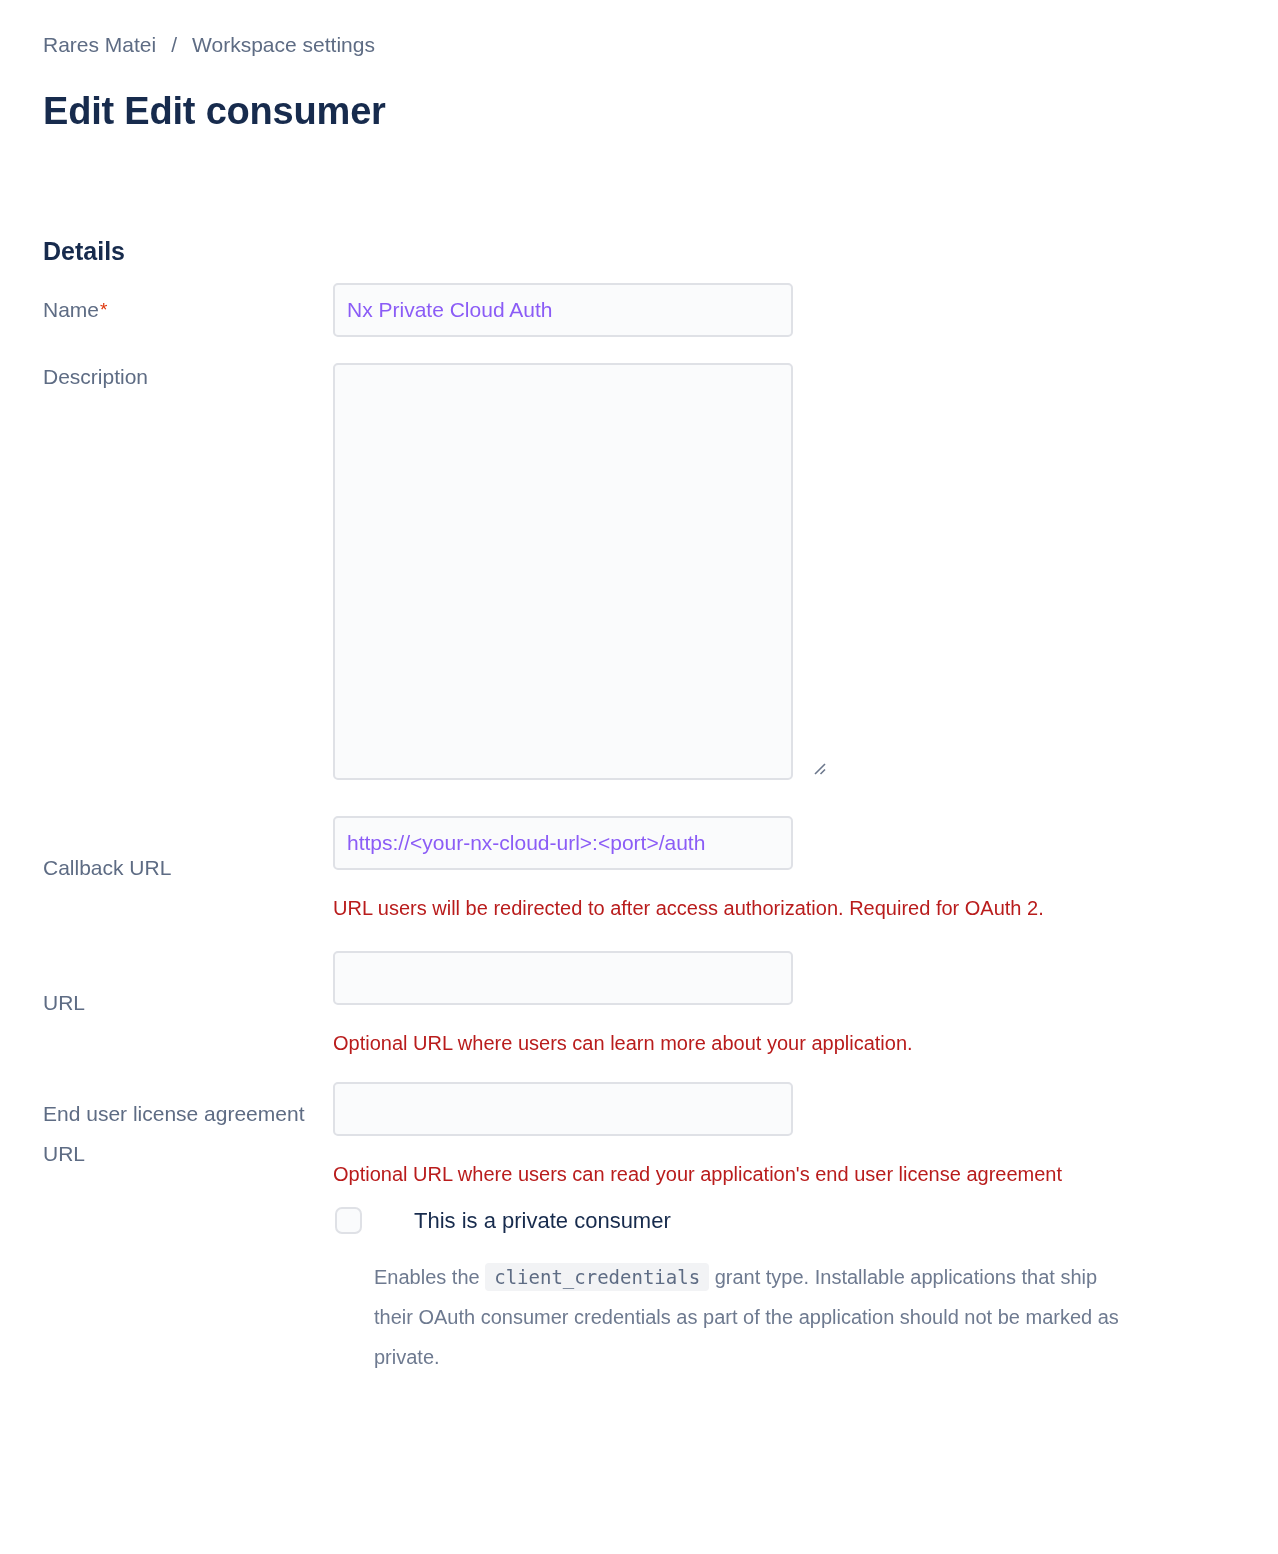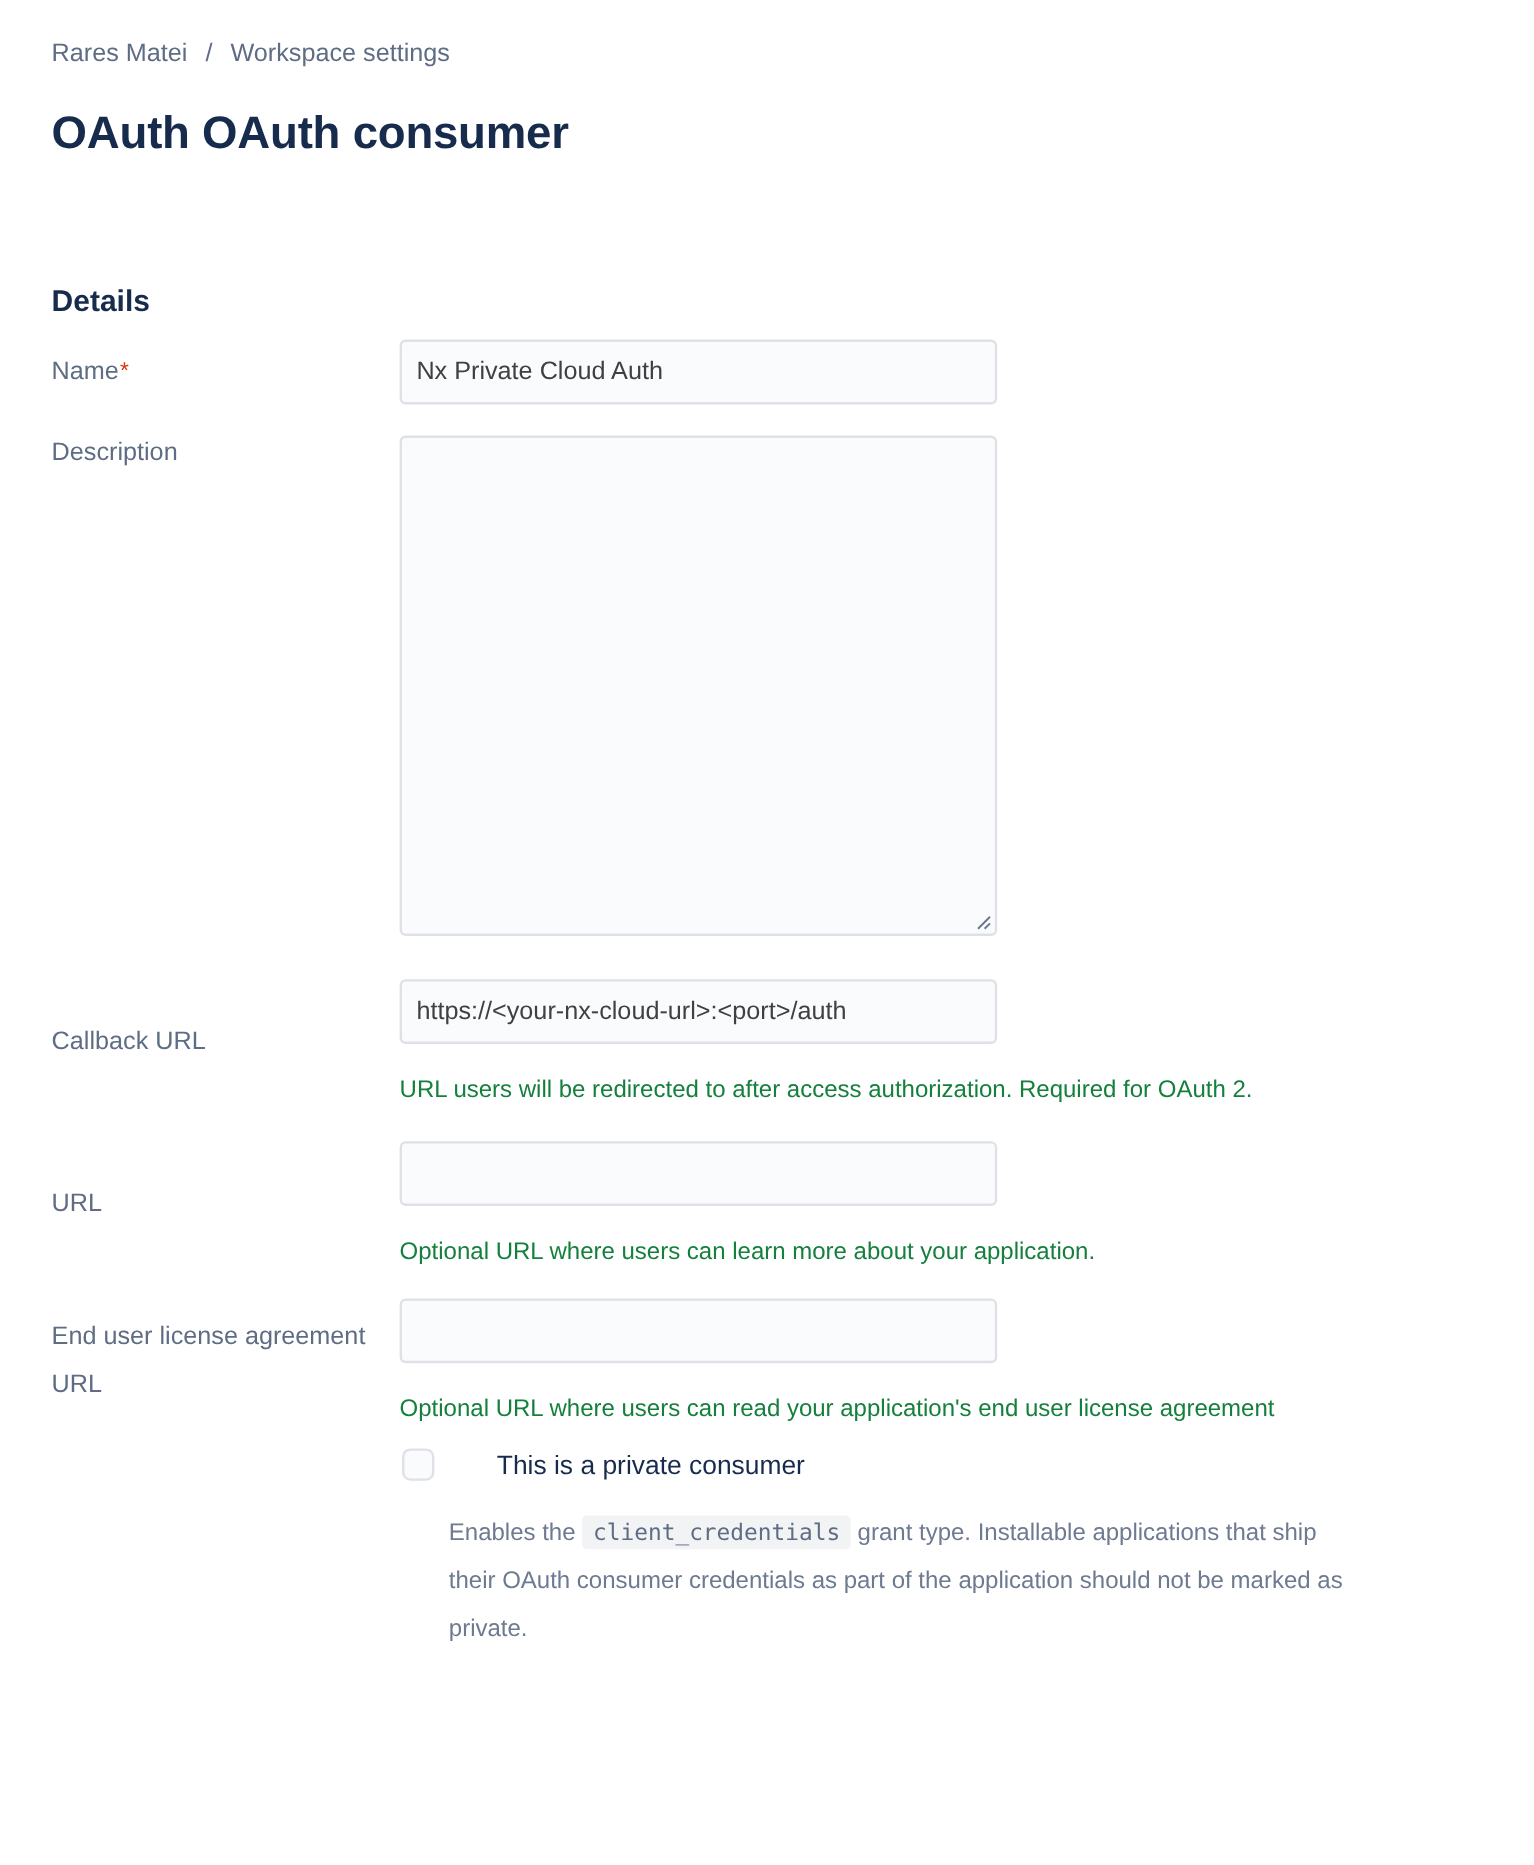--- a/index.html
+++ b/index.html
@@ -73,27 +73,27 @@
     line-height: 28px;
   }
   .required-mark {
     color: #DE350B;
     font-size: 19px;
     vertical-align: top;
     margin-left: 1px;
   }
 
   input.text-input, textarea.text-area {
-    width: 498px;
+    width: 460px;
     border: 2px solid #DFE1E6;
     background: #FAFBFC;
     border-radius: 5px;
     font-family: "Liberation Sans", "DejaVu Sans", sans-serif;
     font-size: 21px;
-    color: #404040;
+    color: #8b5cf6;
     padding: 0 12px;
     outline: none;
   }
   input.text-input {
     height: 54px;
     white-space: nowrap;
     overflow: hidden;
     text-overflow: clip;
   }
   .textarea-wrap {
@@ -110,21 +110,21 @@
     position: absolute;
     right: 5px;
     bottom: 5px;
     width: 15px;
     height: 15px;
     cursor: nwse-resize;
   }
 
   .helper-text {
     font-size: 20px;
-    color: #15803d;
+    color: #b91c1c;
     margin-top: 26px;
     line-height: 24px;
   }
 
   
   .checkbox-line {
     display: flex;
     align-items: center;
     gap: 40px;
   }
@@ -167,21 +167,21 @@
 <body>
 
 <div class="page">
 
   <nav class="breadcrumb">
     <a href="#">Rares Matei</a>
     <span class="sep">/</span>
     <a href="#">Workspace settings</a>
   </nav>
 
-  <h1 class="page-title">OAuth OAuth consumer</h1>
+  <h1 class="page-title">Edit Edit consumer</h1>
 
   <h2 class="section-heading">Details</h2>
 
   <form>
 
     <div class="form-row row-name">
       <div class="field-label">
         <span>Name</span><span class="required-mark">*</span>
       </div>
       <div>

